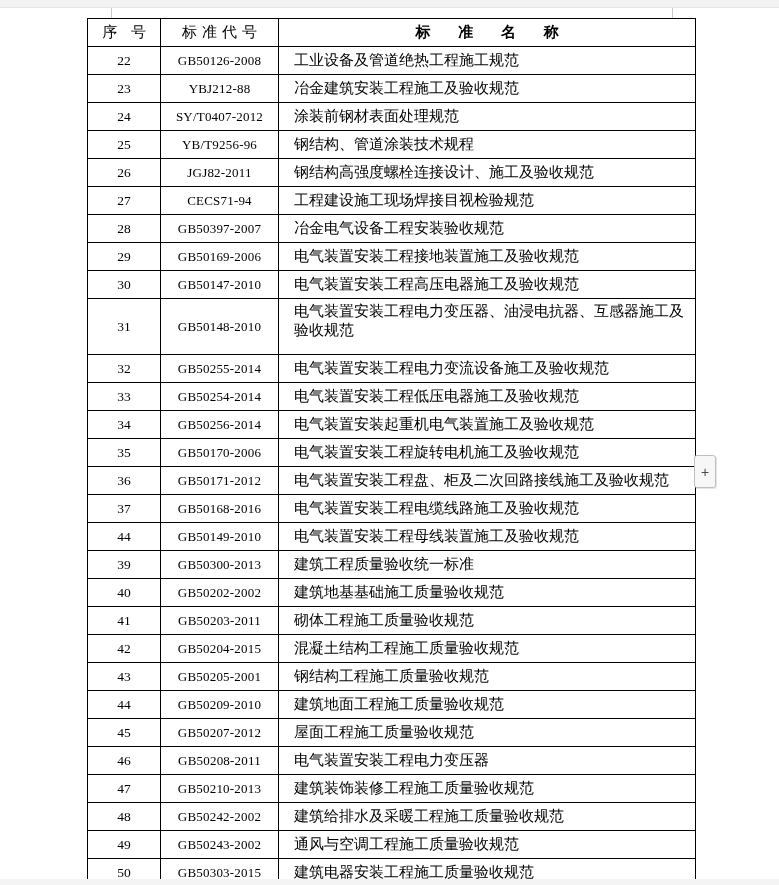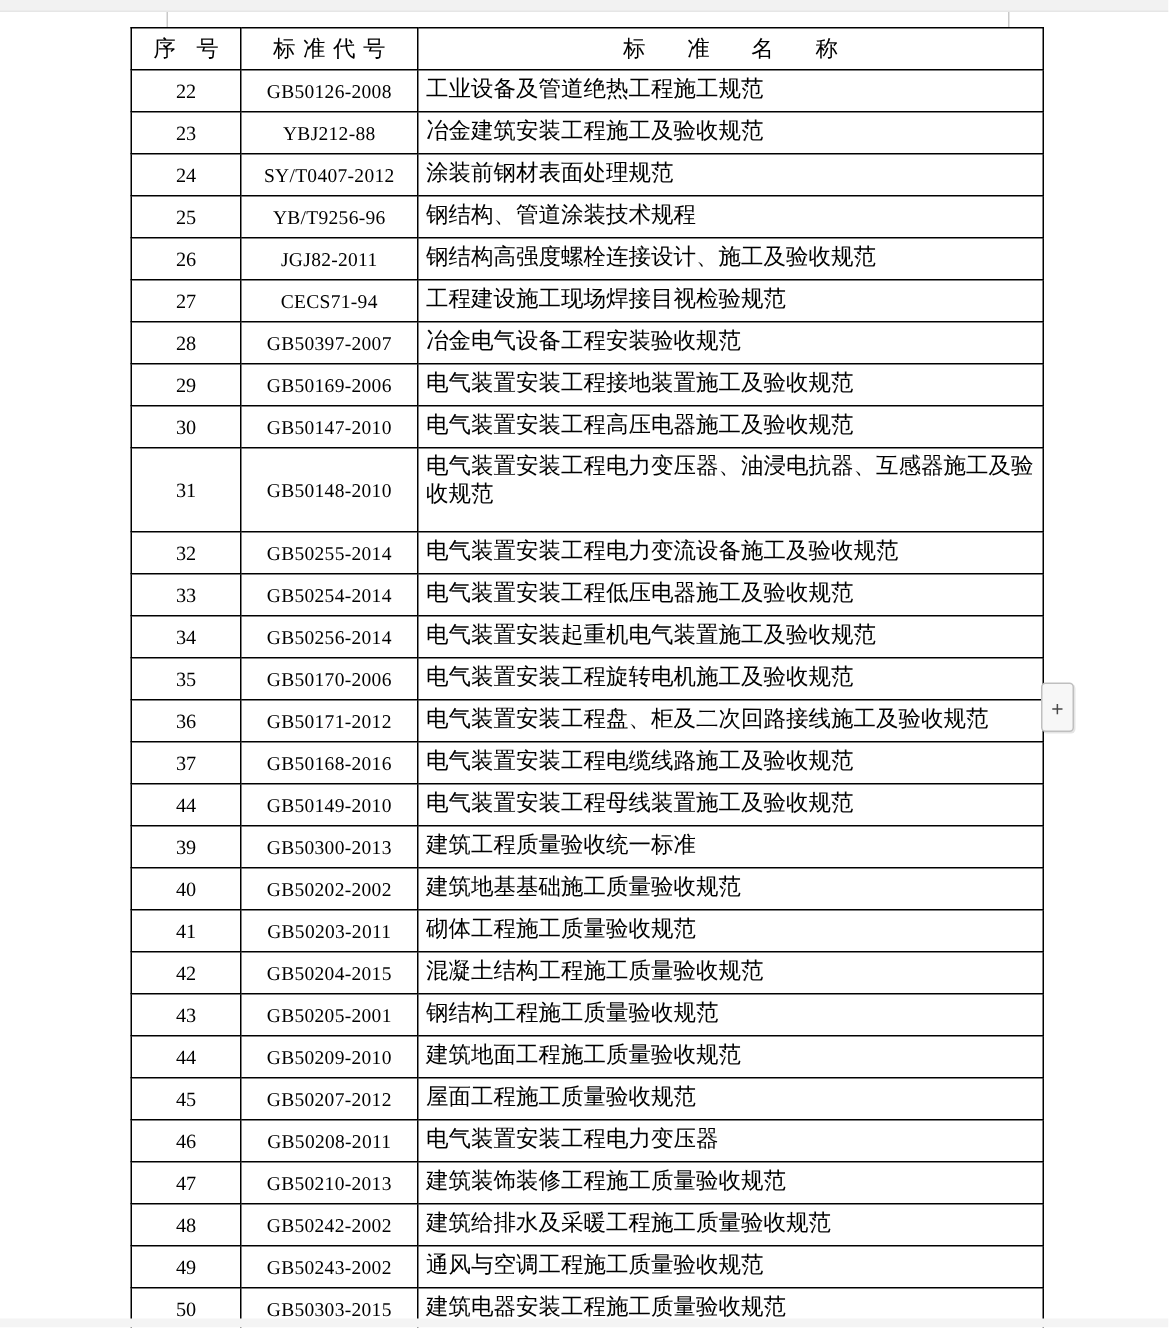--- a/index.html
+++ b/index.html
@@ -64,40 +64,41 @@
     height: 27px;
     text-align: center;
     font-size: 15px;
     letter-spacing: 5px;
     text-indent: 5px;
     font-family: "Liberation Serif", "DejaVu Serif", serif;
   }
   .hdr-cell.name {
     letter-spacing: 12px;
     text-indent: 12px;
+    font-weight: bold;
   }
 
   td.no {
     height: 27px;
     text-align: center;
     font-size: 13.5px;
     font-family: "Liberation Serif", "DejaVu Serif", serif;
   }
   td.code {
     height: 27px;
     text-align: center;
     font-size: 13px;
     letter-spacing: 0.2px;
     font-family: "Liberation Serif", "DejaVu Serif", serif;
   }
   td.name {
     height: 27px;
     text-align: left;
     font-size: 15px;
-    padding-left: 5px;
+    padding-left: 15px;
     line-height: 19px;
     font-family: "Liberation Serif", "DejaVu Serif", serif;
   }
   tr.tall td { height: 52px; }
   tr.tall td.name {
     vertical-align: top;
     padding-top: 3px;
   }
 
   

